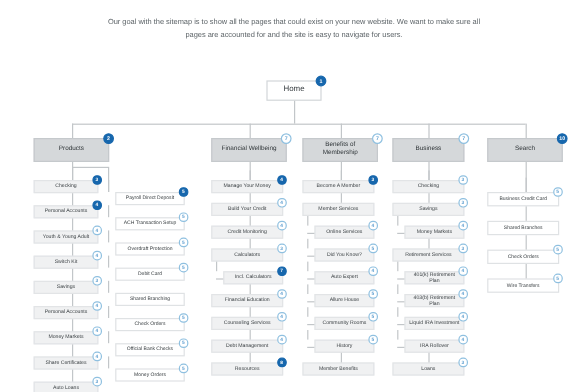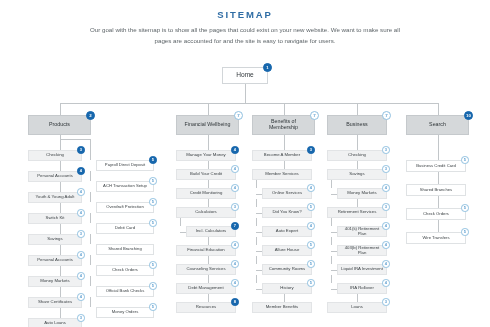--- a/index.html
+++ b/index.html
@@ -51,21 +51,20 @@
   .badge.filled  { background:#1767ad; color:#ffffff; border:1px solid #1767ad; }
   .badge.outline { background:#ffffff; color:#5f9fd0; border:1px solid #8fc0e0; }
   .badge.small { width:7.5px; height:7.5px; font-size:4px; }
 </style>
 </head>
 <body>
 
 <div id="root">
 
   <div class="hdr">
-    <div class="hdr-title">SITEMAP</div>
     <div class="hdr-sub">Our goal with the sitemap is to show all the pages that could exist on your new website. We want to make sure all pages are accounted for and the site is easy to navigate for users.</div>
   </div>
 
   <div id="diagram">
       <div class="node n-home" style="left: 222px; top: 67px; width: 46px; height: 17px;">
         <span>Home</span>
       </div>
       <div class="badge filled" style="left: 263px; top: 63px;">1</div>
       <div class="ln lnv" style="left: 245px; top: 84px; width: 1px; height: 19px;"></div>
       <div class="ln lnh" style="left: 59.5px; top: 103px; width: 378px; height: 1px;"></div>

